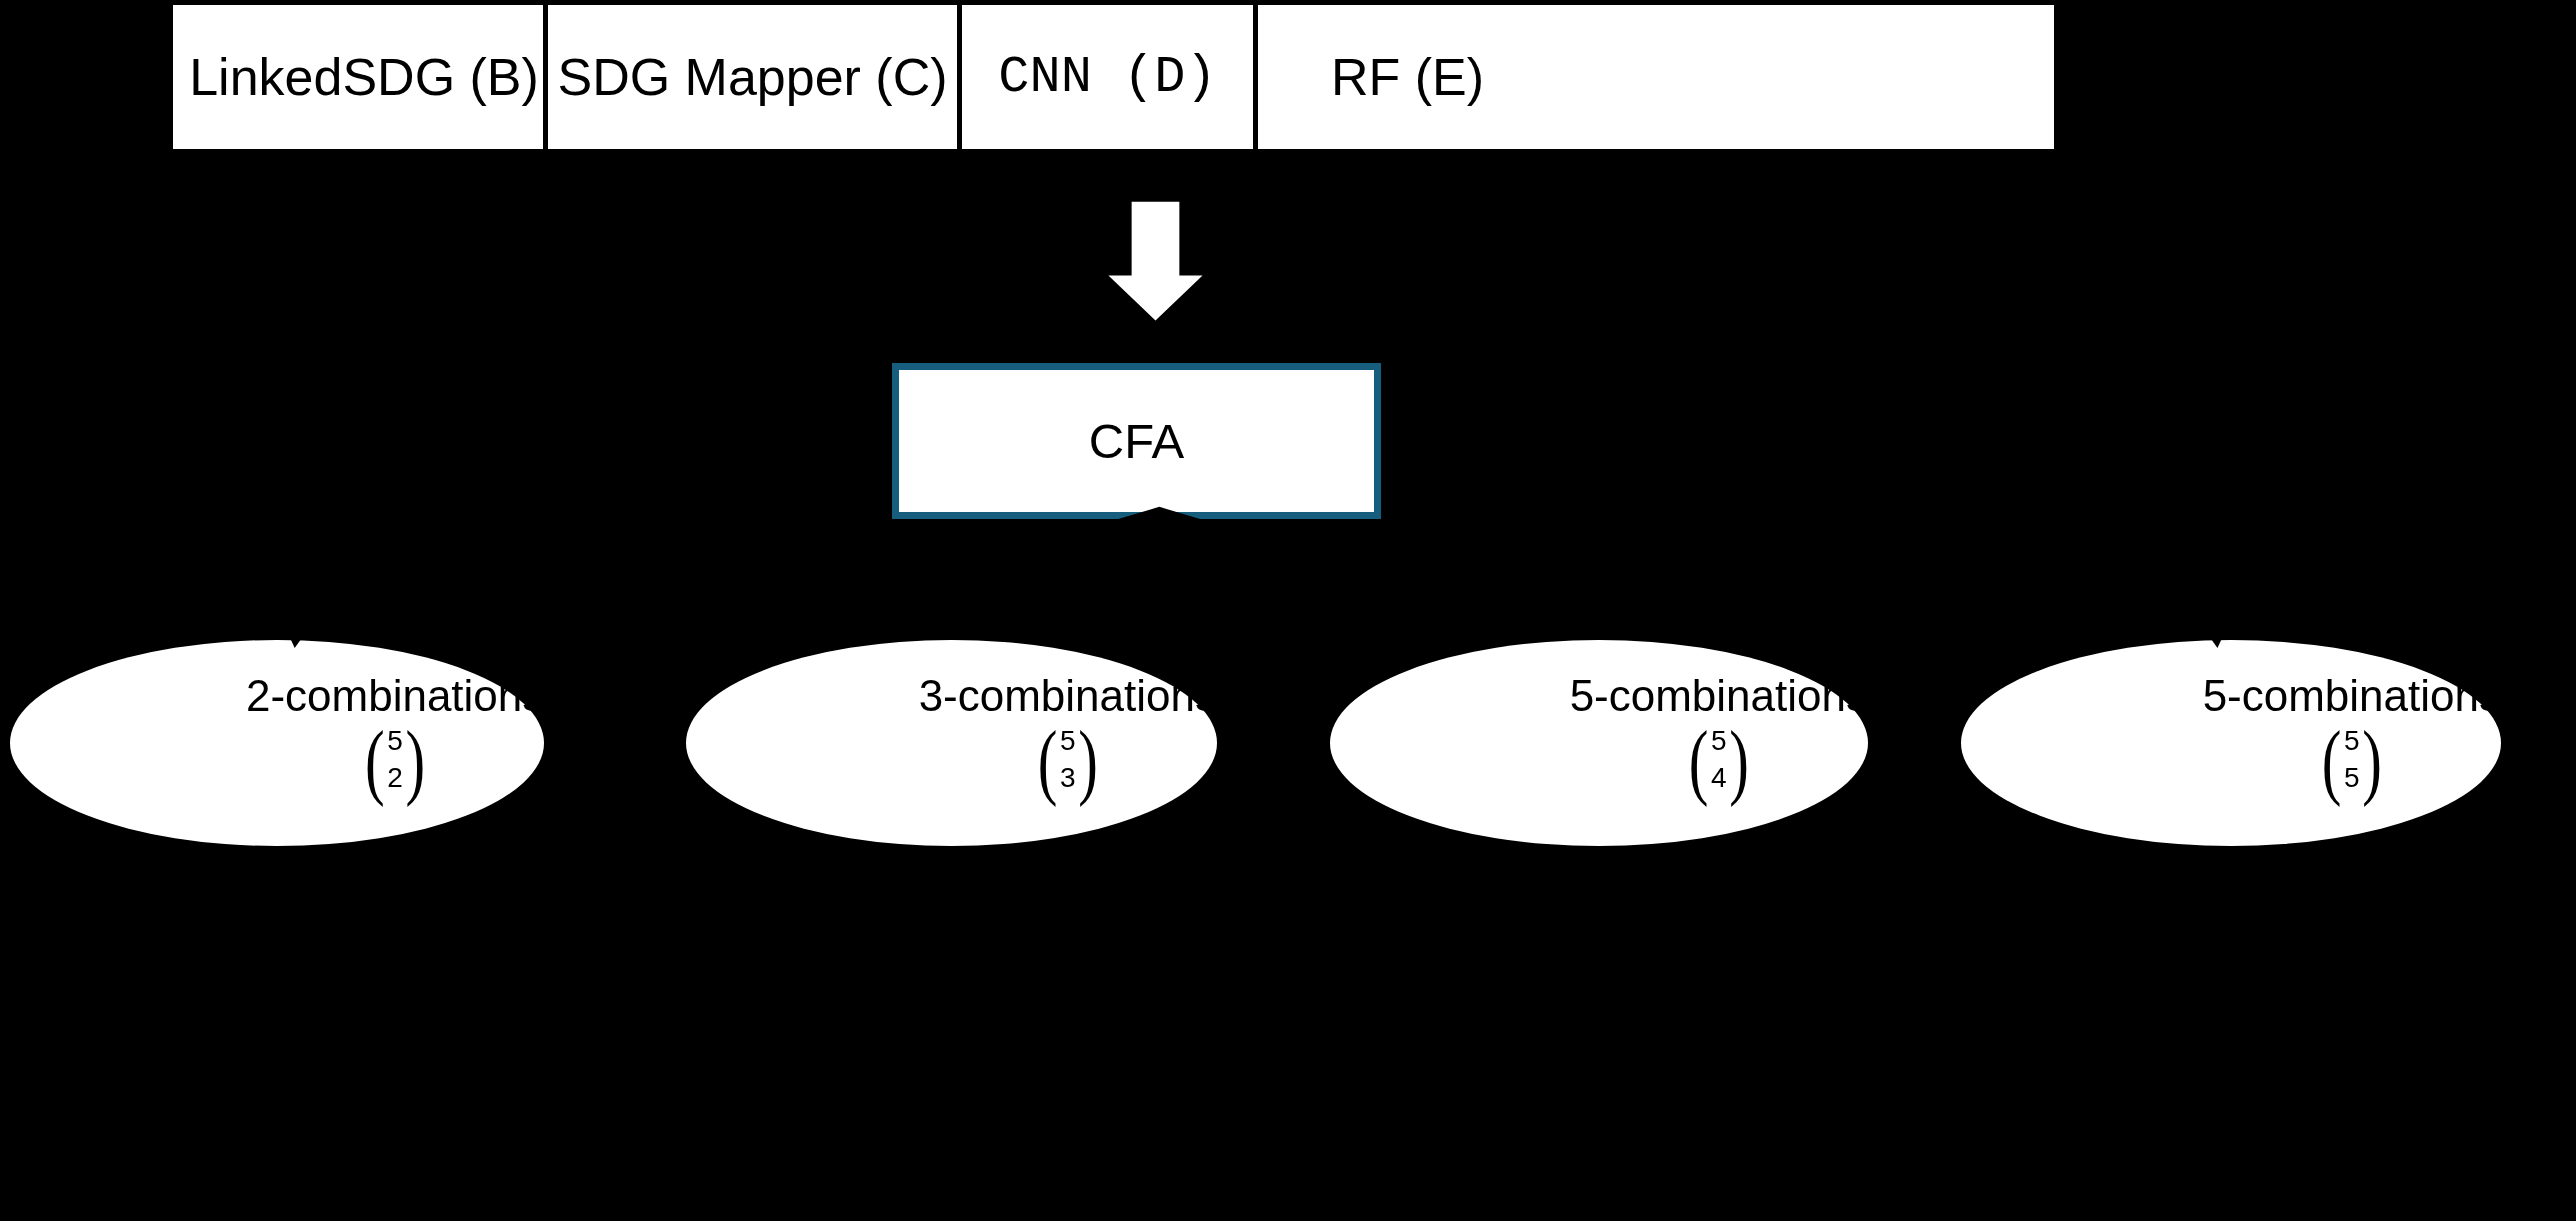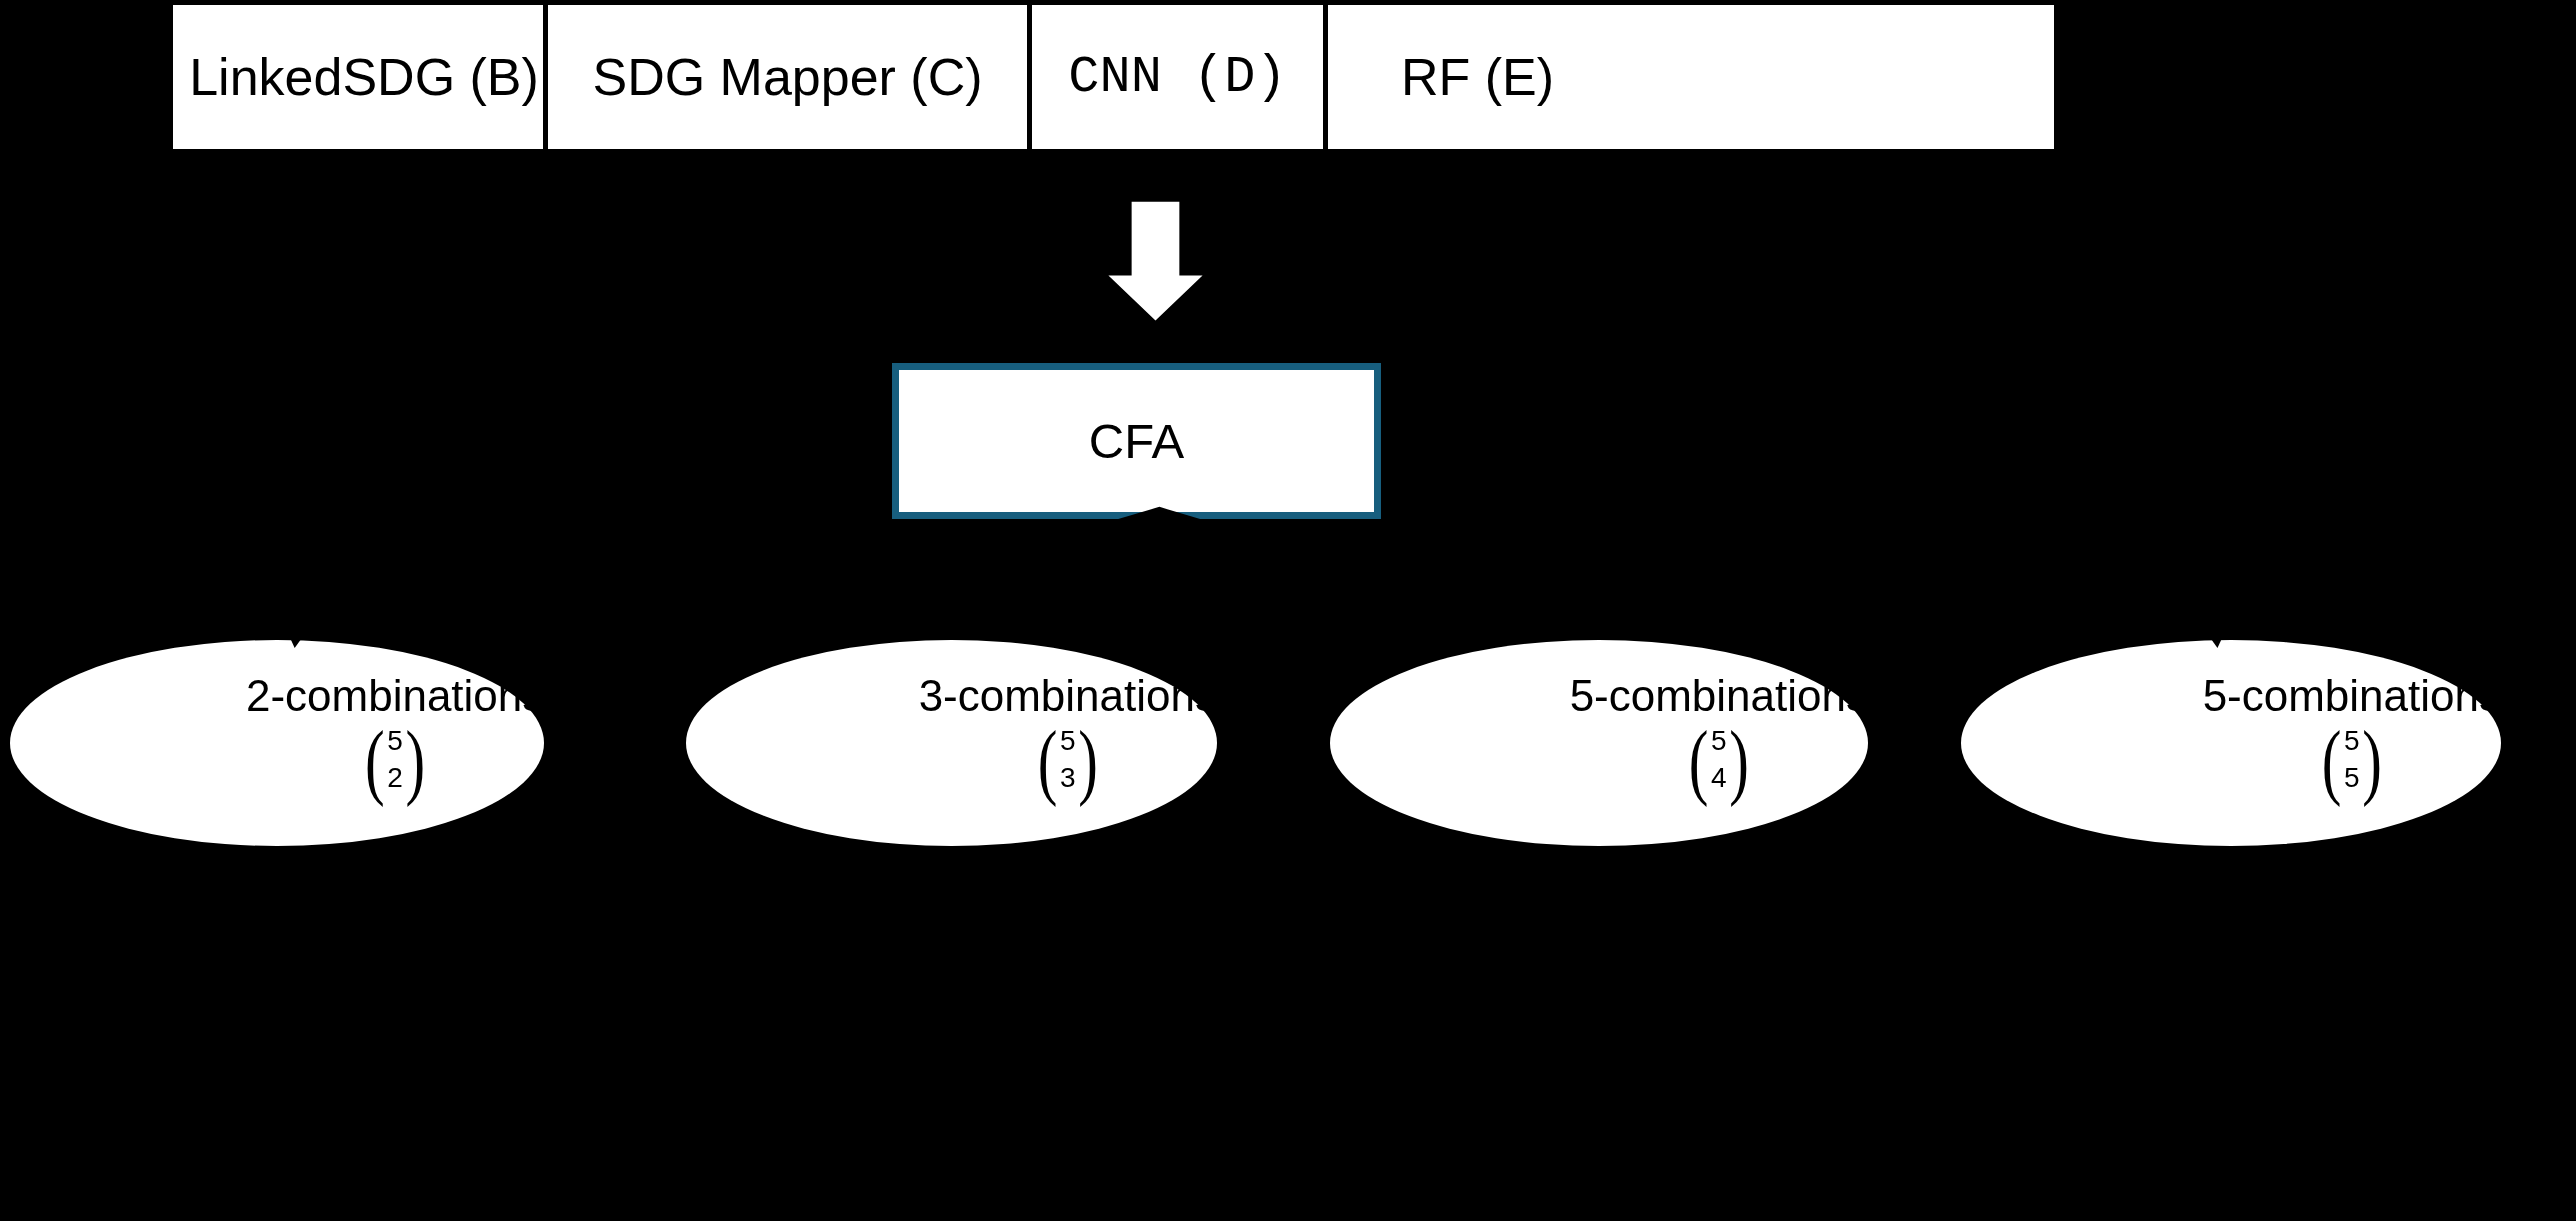--- a/index.html
+++ b/index.html
@@ -33,21 +33,21 @@
     display: flex;
     align-items: center;
     justify-content: center;
     background: #ffffff;
     font-size: 52px;
     white-space: nowrap;
   }
   .classifier-cell.divided { border-right: 5.2px solid #000000; }
   .cell-a { width: 369px; }
   .cell-b { width: 375px; padding-left: 12px; }
-  .cell-c { width: 484px; }
+  .cell-c { width: 414px; }
   .cell-d { width: 296px; font-family: Liberation Mono, monospace; }
   .cell-e { width: 299px; }
 
   
   .overlay {
     position: absolute;
     left: 0;
     top: 0;
     width: 2576px;
     height: 1222px;

